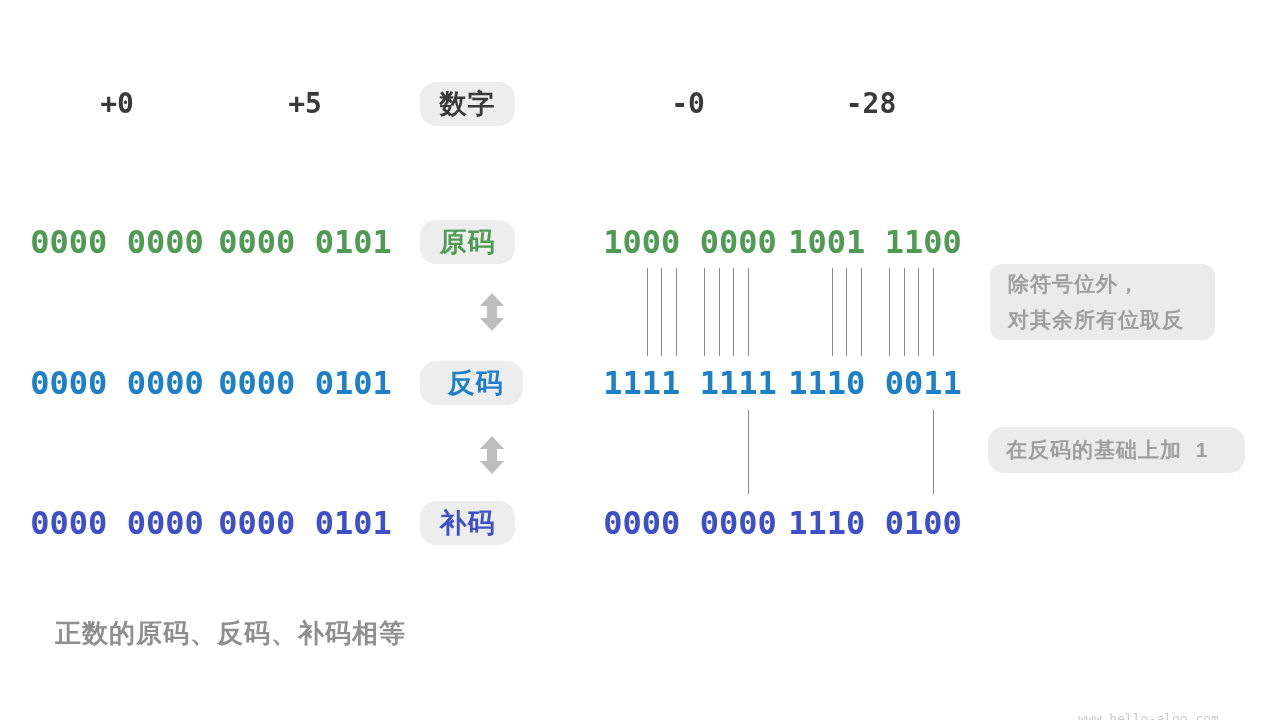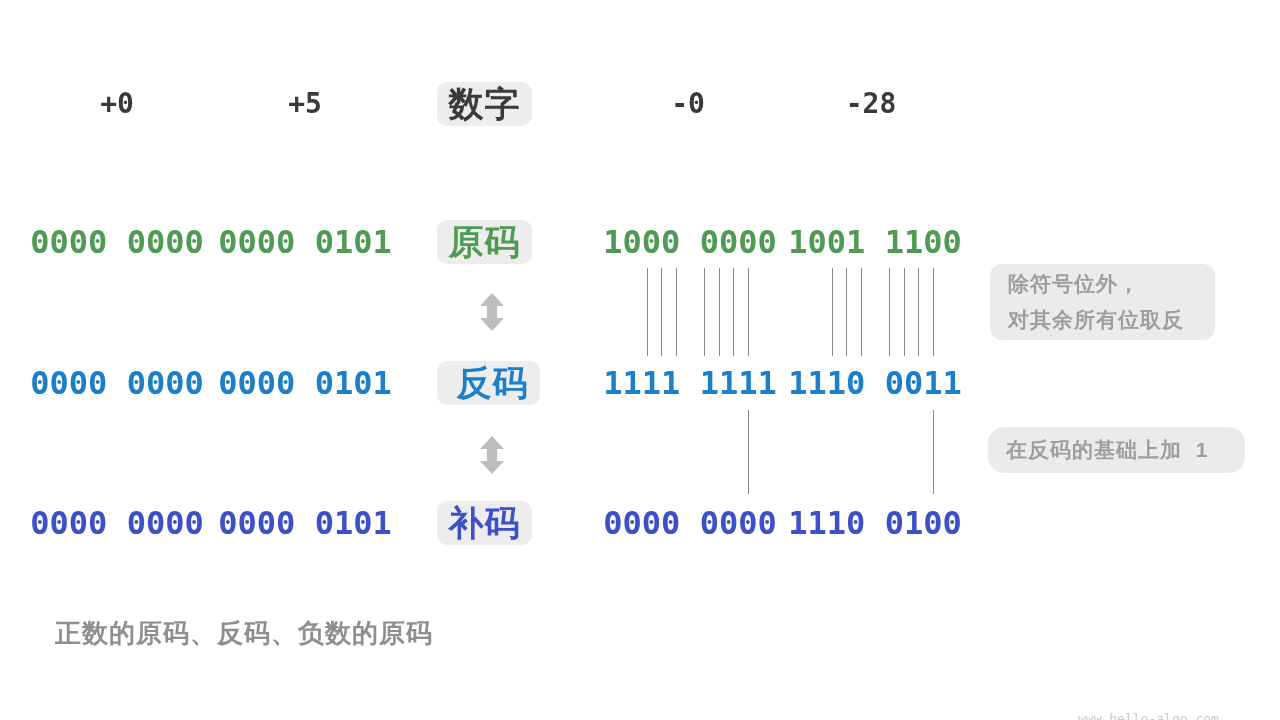--- a/index.html
+++ b/index.html
@@ -17,23 +17,23 @@
   .blue{color:#1d7fc8;}
   .indigo{color:#3e50c8;}
   
   .c1{left:117px;} .c2{left:305px;} .c3{left:690px;} .c4{left:875px;}
   
   .r-num{top:87px;}
   .r-sign{top:227px;}
   .r-ones{top:368px;}
   .r-twos{top:508px;}
   .badge{
-    position:absolute;left:437px;width:95px;height:44px;background:#ededed;
-    border-radius:10px;display:flex;align-items:center;justify-content:center;
-    font-weight:bold;font-size:35px;letter-spacing:1px;
+    position:absolute;left:420px;width:95px;height:44px;background:#ededed;
+    border-radius:16px;display:flex;align-items:center;justify-content:center;
+    font-weight:bold;font-size:27px;letter-spacing:1px;
   }
   .badge.dark{color:#3a3a3a;}
   .b-num{top:82px;}
   .b-sign{top:220px;}
   .b-ones{top:361px;padding-left:8px;}
   .b-twos{top:501px;}
   .arrow{position:absolute;left:480px;width:24px;height:38px;}
   .a1{top:293px;} .a2{top:436px;}
   .tick{position:absolute;width:1px;background:#8a8a8a;}
   .ta{top:268px;height:88px;}
@@ -112,17 +112,17 @@
   <div class="cell mono indigo r-twos c4">1110 0100</div>
 
   <div class="ann ann-invert">
     <span>除符号位外，</span>
     <span>对其余所有位取反</span>
   </div>
   <div class="ann ann-add">
     <span>在反码的基础上加  1</span>
   </div>
 
-  <div class="caption cap-pos">正数的原码、反码、负数的原码</div>
+  <div class="caption cap-pos">正数的原码、反码、补码相等</div>
 
   <div class="watermark mono">www.hello-algo.com</div>
 
 </div>
 
 </body></html>

